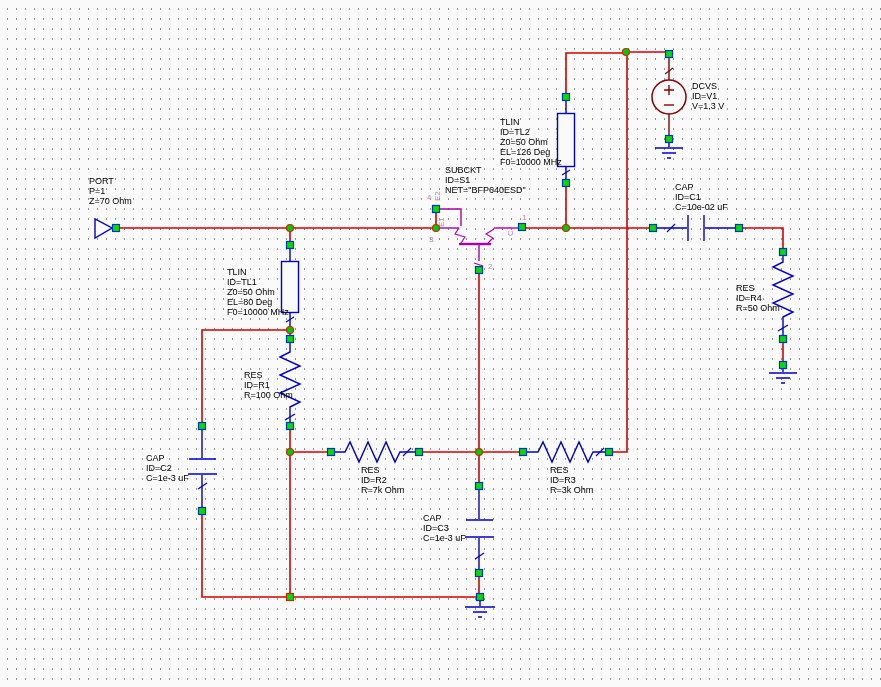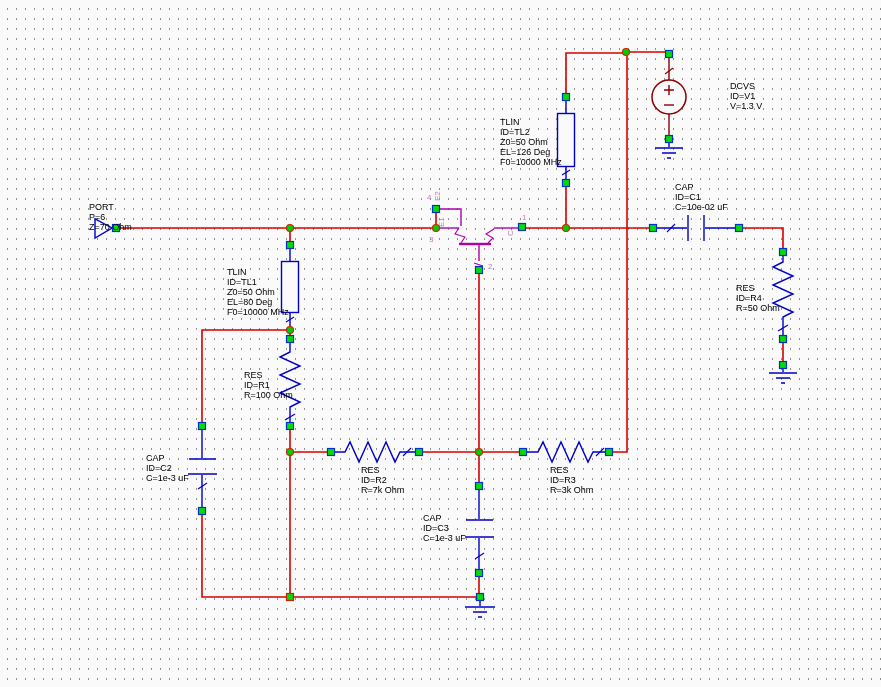--- a/index.html
+++ b/index.html
@@ -173,23 +173,23 @@
     <circle class="junc" cx="290" cy="228" r="3.5"></circle>
     <circle class="junc" cx="436" cy="228" r="3.5"></circle>
     <circle class="junc" cx="566" cy="228" r="3.5"></circle>
     <circle class="junc" cx="626" cy="52" r="3.5"></circle>
     <circle class="junc" cx="290" cy="330" r="3.5"></circle>
     <circle class="junc" cx="290" cy="452" r="3.5"></circle>
     <circle class="junc" cx="479" cy="452" r="3.5"></circle>
   </g>
 </svg>
 
-<div class="lbl" style="left:89px;top:202px">
+<div class="lbl" style="left:89px;top:176px">
   <div>PORT</div>
-  <div>P=6</div>
+  <div>P=1</div>
   <div>Z=70 Ohm</div>
 </div>
 
 <div class="lbl" style="left:227px;top:267px">
   <div>TLIN</div>
   <div>ID=TL1</div>
   <div>Z0=50 Ohm</div>
   <div>EL=80 Deg</div>
   <div>F0=10000 MHz</div>
 </div>
@@ -217,30 +217,35 @@
   <div>ID=C3</div>
   <div>C=1e-3 uF</div>
 </div>
 
 <div class="lbl" style="left:550px;top:465px">
   <div>RES</div>
   <div>ID=R3</div>
   <div>R=3k Ohm</div>
 </div>
 
+<div class="lbl" style="left:445px;top:165px">
+  <div>SUBCKT</div>
+  <div>ID=S1</div>
+  <div>NET="BFP640ESD"</div>
+</div>
 
 <div class="lbl" style="left:500px;top:117px">
   <div>TLIN</div>
   <div>ID=TL2</div>
   <div>Z0=50 Ohm</div>
   <div>EL=126 Deg</div>
   <div>F0=10000 MHz</div>
 </div>
 
-<div class="lbl" style="left:730px;top:81px">
+<div class="lbl" style="left:692px;top:81px">
   <div>DCVS</div>
   <div>ID=V1</div>
   <div>V=1.3 V</div>
 </div>
 
 <div class="lbl" style="left:675px;top:182px">
   <div>CAP</div>
   <div>ID=C1</div>
   <div>C=10e-02 uF</div>
 </div>

